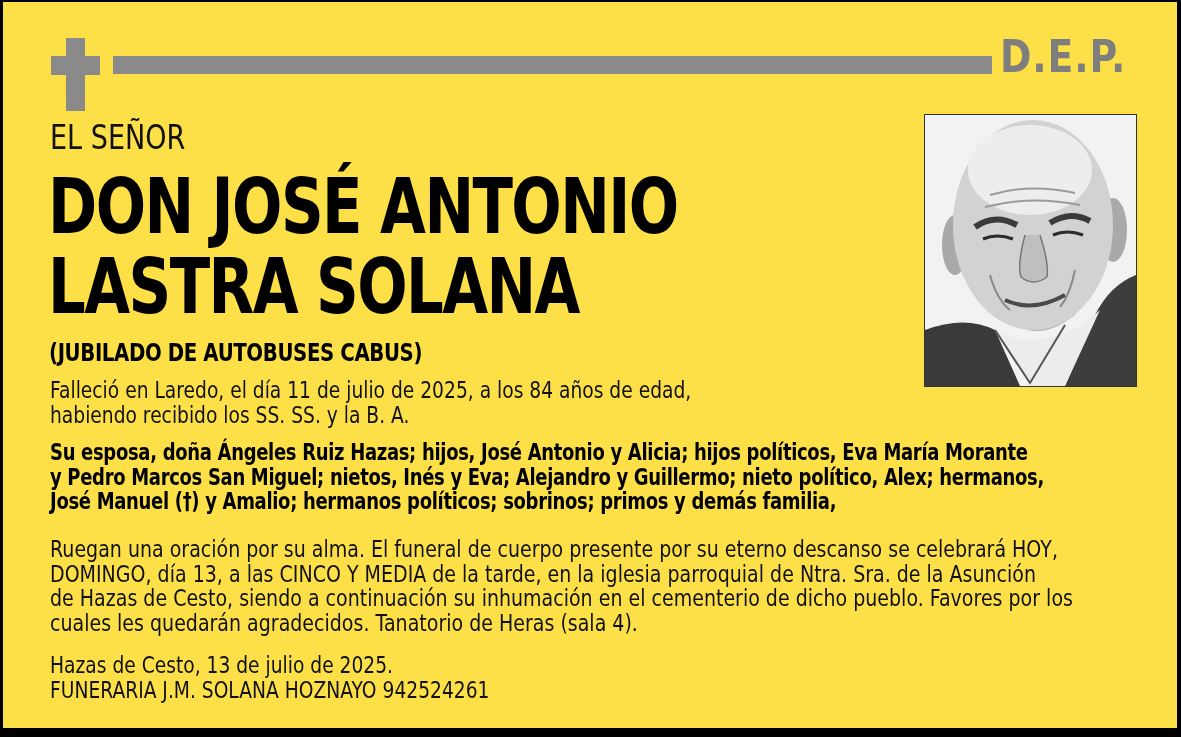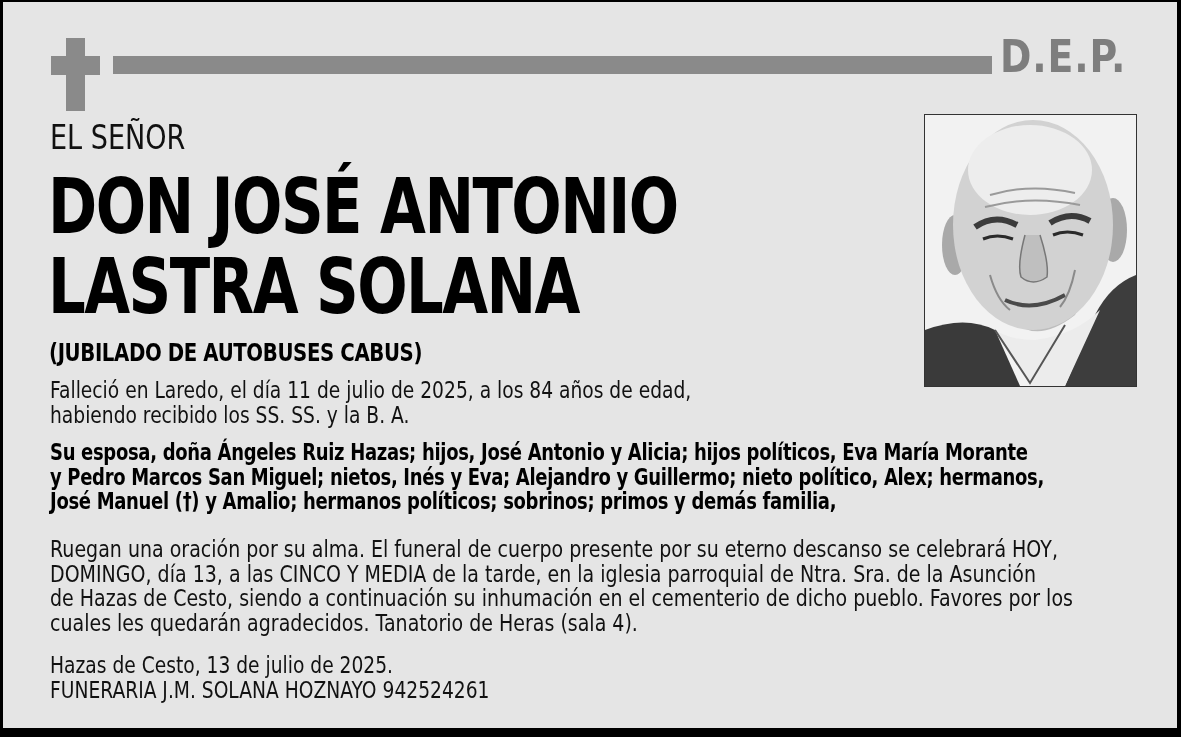--- a/index.html
+++ b/index.html
@@ -2,21 +2,21 @@
 <html><head>
   <meta charset="utf-8">
   <style>
     html, body { margin: 0; padding: 0; background: #ffffff; }
     body { width: 1181px; height: 737px; overflow: hidden; position: relative; }
     .frame {
       position: absolute; left: 0; top: 0; width: 1181px; height: 737px;
       box-sizing: border-box;
       border-top: 2px solid #000; border-left: 3px solid #000;
       border-right: 4px solid #000; border-bottom: 9px solid #000;
-      background: #e5e5e5;
+      background: #fde047;
     }
     .cross-v { position: absolute; left: 63px; top: 36px; width: 19px; height: 73px; background: #8a8a8a; }
     .cross-h { position: absolute; left: 48px; top: 54px; width: 49px; height: 19px; background: #8a8a8a; }
     .rule { position: absolute; left: 110px; top: 54px; width: 879px; height: 18px; background: #8a8a8a; }
     .dep {
       position: absolute; left: 997px; top: 32px; height: 46px;
       font-family: "DejaVu Sans", sans-serif; font-weight: bold; font-size: 44px;
       line-height: 46px; color: #7e7e7e; letter-spacing: 1px;
       transform: scaleX(0.86); transform-origin: left top;
     }

